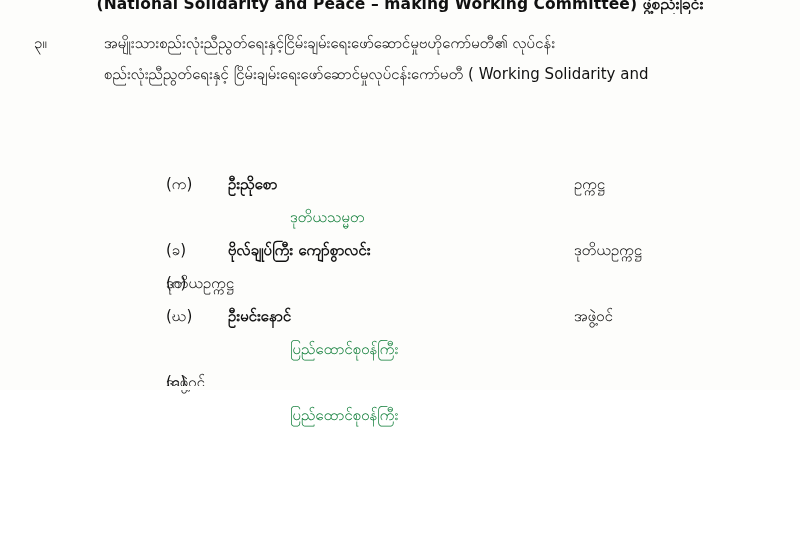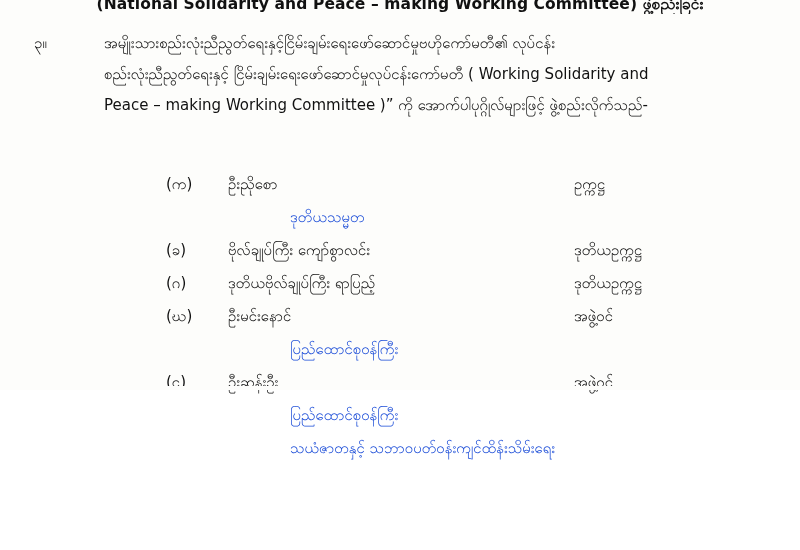--- a/index.html
+++ b/index.html
@@ -84,32 +84,33 @@
     flex: 0 0 62px;
     text-align: left;
     padding-left: 62px;
     box-sizing: border-box;
     white-space: nowrap;
   }
   .nm {
     flex: 1 1 auto;
     padding-left: 62px;
     white-space: nowrap;
+    font-weight: bold;
   }
   .role {
     flex: 0 0 auto;
     width: 150px;
     text-align: left;
     white-space: nowrap;
   }
   .sub {
     font-size: 15px;
     line-height: 33px;
     padding-left: 186px;
-    color: #1d4ed8;
+    color: #15803d;
     white-space: nowrap;
   }
   .fade-bottom {
     position: absolute;
     left: 0;
     bottom: 0;
     width: 800px;
     height: 4px;
     background: #fdfdfb;
   }
@@ -119,21 +120,20 @@
 
 <div class="page">
 
   <div class="clipped-head">(National Solidarity and Peace – making Working Committee) ဖွဲ့စည်းခြင်း</div>
 
   <div class="body-block">
     <div class="para">
       <span class="marker">၃။</span>
       <span class="ln">အမျိုးသားစည်းလုံးညီညွတ်ရေးနှင့်ငြိမ်းချမ်းရေးဖော်ဆောင်မှုဗဟိုကော်မတီ၏  လုပ်ငန်း</span>
       <span class="ln">စည်းလုံးညီညွတ်ရေးနှင့်  ငြိမ်းချမ်းရေးဖော်ဆောင်မှုလုပ်ငန်းကော်မတီ ( Working Solidarity and</span>
-      <span class="ln">Peace – making Working Committee )” ကို အောက်ပါပုဂ္ဂိုလ်များဖြင့် ဖွဲ့စည်းလိုက်သည်-</span>
     </div>
   </div>
 
   <div class="list">
 
     <div class="item">
       <div class="row">
         <span class="lbl">(က)</span>
         <span class="nm">ဦးညိုစော</span>
         <span class="role">ဥက္ကဋ္ဌ</span>
@@ -145,40 +145,37 @@
       <div class="row">
         <span class="lbl">(ခ)</span>
         <span class="nm">ဗိုလ်ချုပ်ကြီး  ကျော်စွာလင်း</span>
         <span class="role">ဒုတိယဥက္ကဋ္ဌ</span>
       </div>
     </div>
 
     <div class="item">
       <div class="row">
         <span class="lbl">(ဂ)</span>
-        <span class="nm">ဒုတိယဗိုလ်ချုပ်ကြီး ရာပြည့်</span>
         <span class="role">ဒုတိယဥက္ကဋ္ဌ</span>
       </div>
     </div>
 
     <div class="item">
       <div class="row">
         <span class="lbl">(ဃ)</span>
         <span class="nm">ဦးမင်းနောင်</span>
         <span class="role">အဖွဲ့ဝင်</span>
       </div>
       <div class="sub">ပြည်ထောင်စုဝန်ကြီး</div>
     </div>
 
     <div class="item">
       <div class="row">
         <span class="lbl">(င)</span>
-        <span class="nm">ဦးဆန်းဦး</span>
         <span class="role">အဖွဲ့ဝင်</span>
       </div>
       <div class="sub">ပြည်ထောင်စုဝန်ကြီး</div>
-      <div class="sub">သယံဇာတနှင့် သဘာဝပတ်ဝန်းကျင်ထိန်းသိမ်းရေး</div>
     </div>
 
   </div>
 
   <div class="fade-bottom"></div>
 </div>
 
 </body></html>

